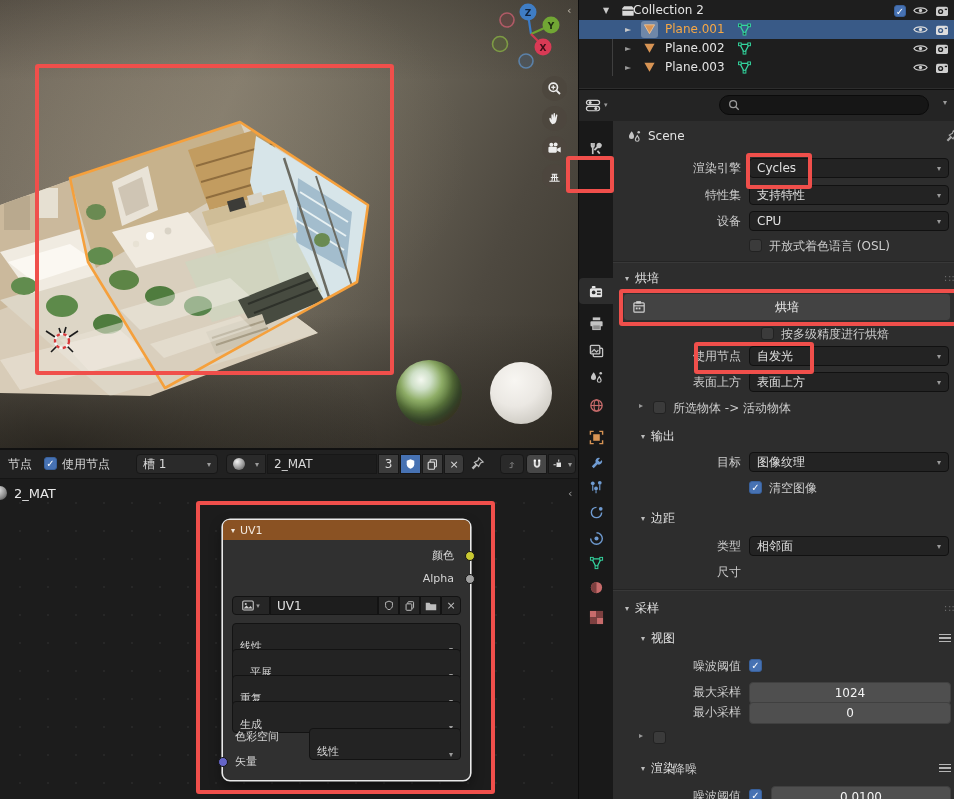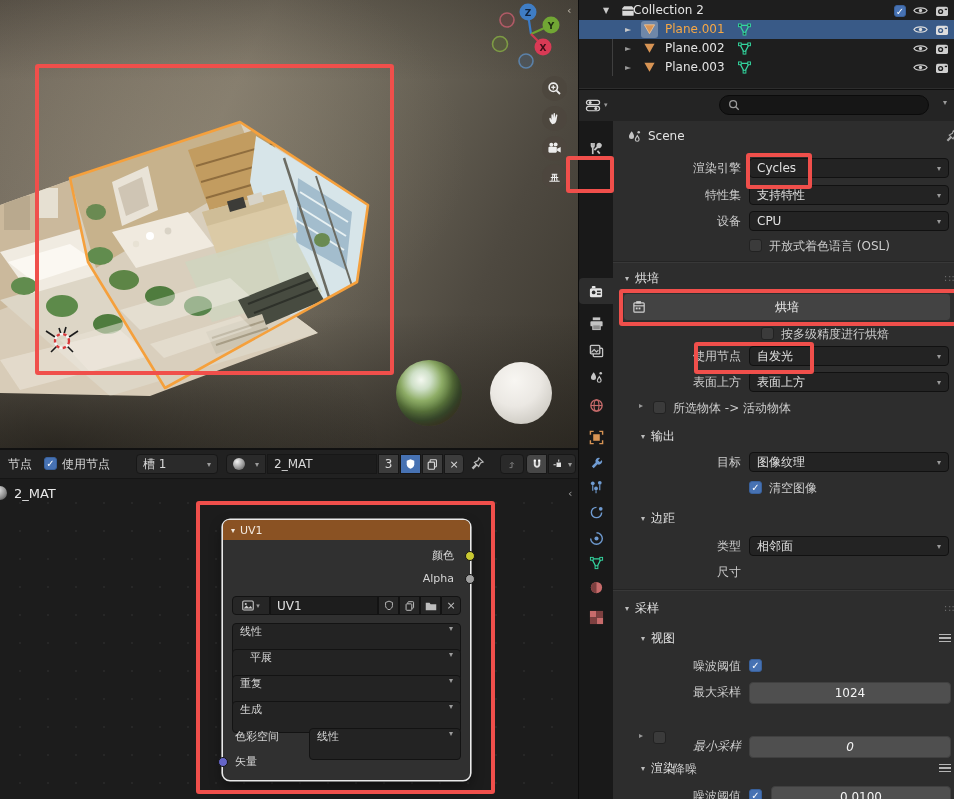--- a/index.html
+++ b/index.html
@@ -35,21 +35,21 @@
   .chev{margin-left:auto;color:#9b9b9b;font-size:8px;padding-left:5px;}
   .cb{width:13px;height:13px;border-radius:3px;background:#3b3b3b;border:1px solid #222;box-sizing:border-box;flex:none;}
   .cb.on{background:#4772b3;border-color:#39619c;color:#fff;font-size:10px;line-height:11px;text-align:center;}
   
   .node{position:absolute;left:223px;top:41px;width:247px;height:260px;border-radius:7px;
         box-shadow:0 0 0 1.6px #e9e9e9, 0 6px 14px rgba(0,0,0,.45);background:#303030;}
   .node-h{position:absolute;left:0;top:0;right:0;height:20px;background:#8a5223;border-radius:6px 6px 0 0;
         display:flex;align-items:center;padding:0 8px;color:#f2e9df;font-size:11px;gap:5px;}
   .sock{position:absolute;width:10px;height:10px;border-radius:50%;border:1px solid #151515;box-sizing:border-box;}
   .nrow{position:absolute;height:19px;display:flex;align-items:center;font-size:11px;color:#d5d5d5;}
-  .ndd{background:#232323;border:1px solid #131313;border-radius:4px;height:32px;display:flex;align-items:flex-start;
+  .ndd{background:#232323;border:1px solid #131313;border-radius:4px;height:32px;display:flex;align-items:flex-end;
        padding:0 7px;box-sizing:border-box;color:#d5d5d5;font-size:11px;}
   .nbtn{background:#262626;border:1px solid #131313;height:19px;display:flex;align-items:center;justify-content:center;
        box-sizing:border-box;color:#bdbdbd;}
   
   .rp{position:absolute;left:578px;top:0;width:376px;height:799px;background:#2d2d2d;border-left:1px solid #0c0c0c;}
   .outliner{position:absolute;left:0;top:0;width:376px;height:88px;background:#1e1e1e;}
   .orow{position:absolute;left:0;width:376px;height:19px;display:flex;align-items:center;}
   .orow.sel{background:#395a87;}
   .olabel{font-size:12px;color:#e4e4e4;padding-left:6px;}
   .olabel.active{color:#f7a845;}
@@ -694,21 +694,21 @@
           </span>
       </div>
       <div class="pr" style="top:534px;">
         <span class="plbl">噪波阈值</span>
         <span class="cb on abs" style="left:136px;top:4px;"><span>✓</span></span>
       </div>
       <div class="pr" style="top:560px;">
         <span class="plbl">最大采样</span>
         <div class="pfld pval">1024</div>
       </div>
-      <div class="pr" style="top:614px;font-style:italic;">
+      <div class="pr" style="top:580px;">
         <span class="plbl">最小采样</span>
         <div class="pfld pval">0</div>
       </div>
       <div class="pr" style="top:608px;height:18px;">
         <span class="abs" style="left:26px;top:2px;font-size:8px;color:#9a9a9a;">▸</span>
         <span class="cb abs" style="left:40px;top:2px;"></span>
         <span class="abs" style="left:60px;top:1px;color:#cccccc;margin-top:31px;">降噪</span>
       </div>
       <div class="phead" style="top:636px;padding-left:28px;">
         <span style="font-size:8px;color:#bdbdbd;">▾</span>

